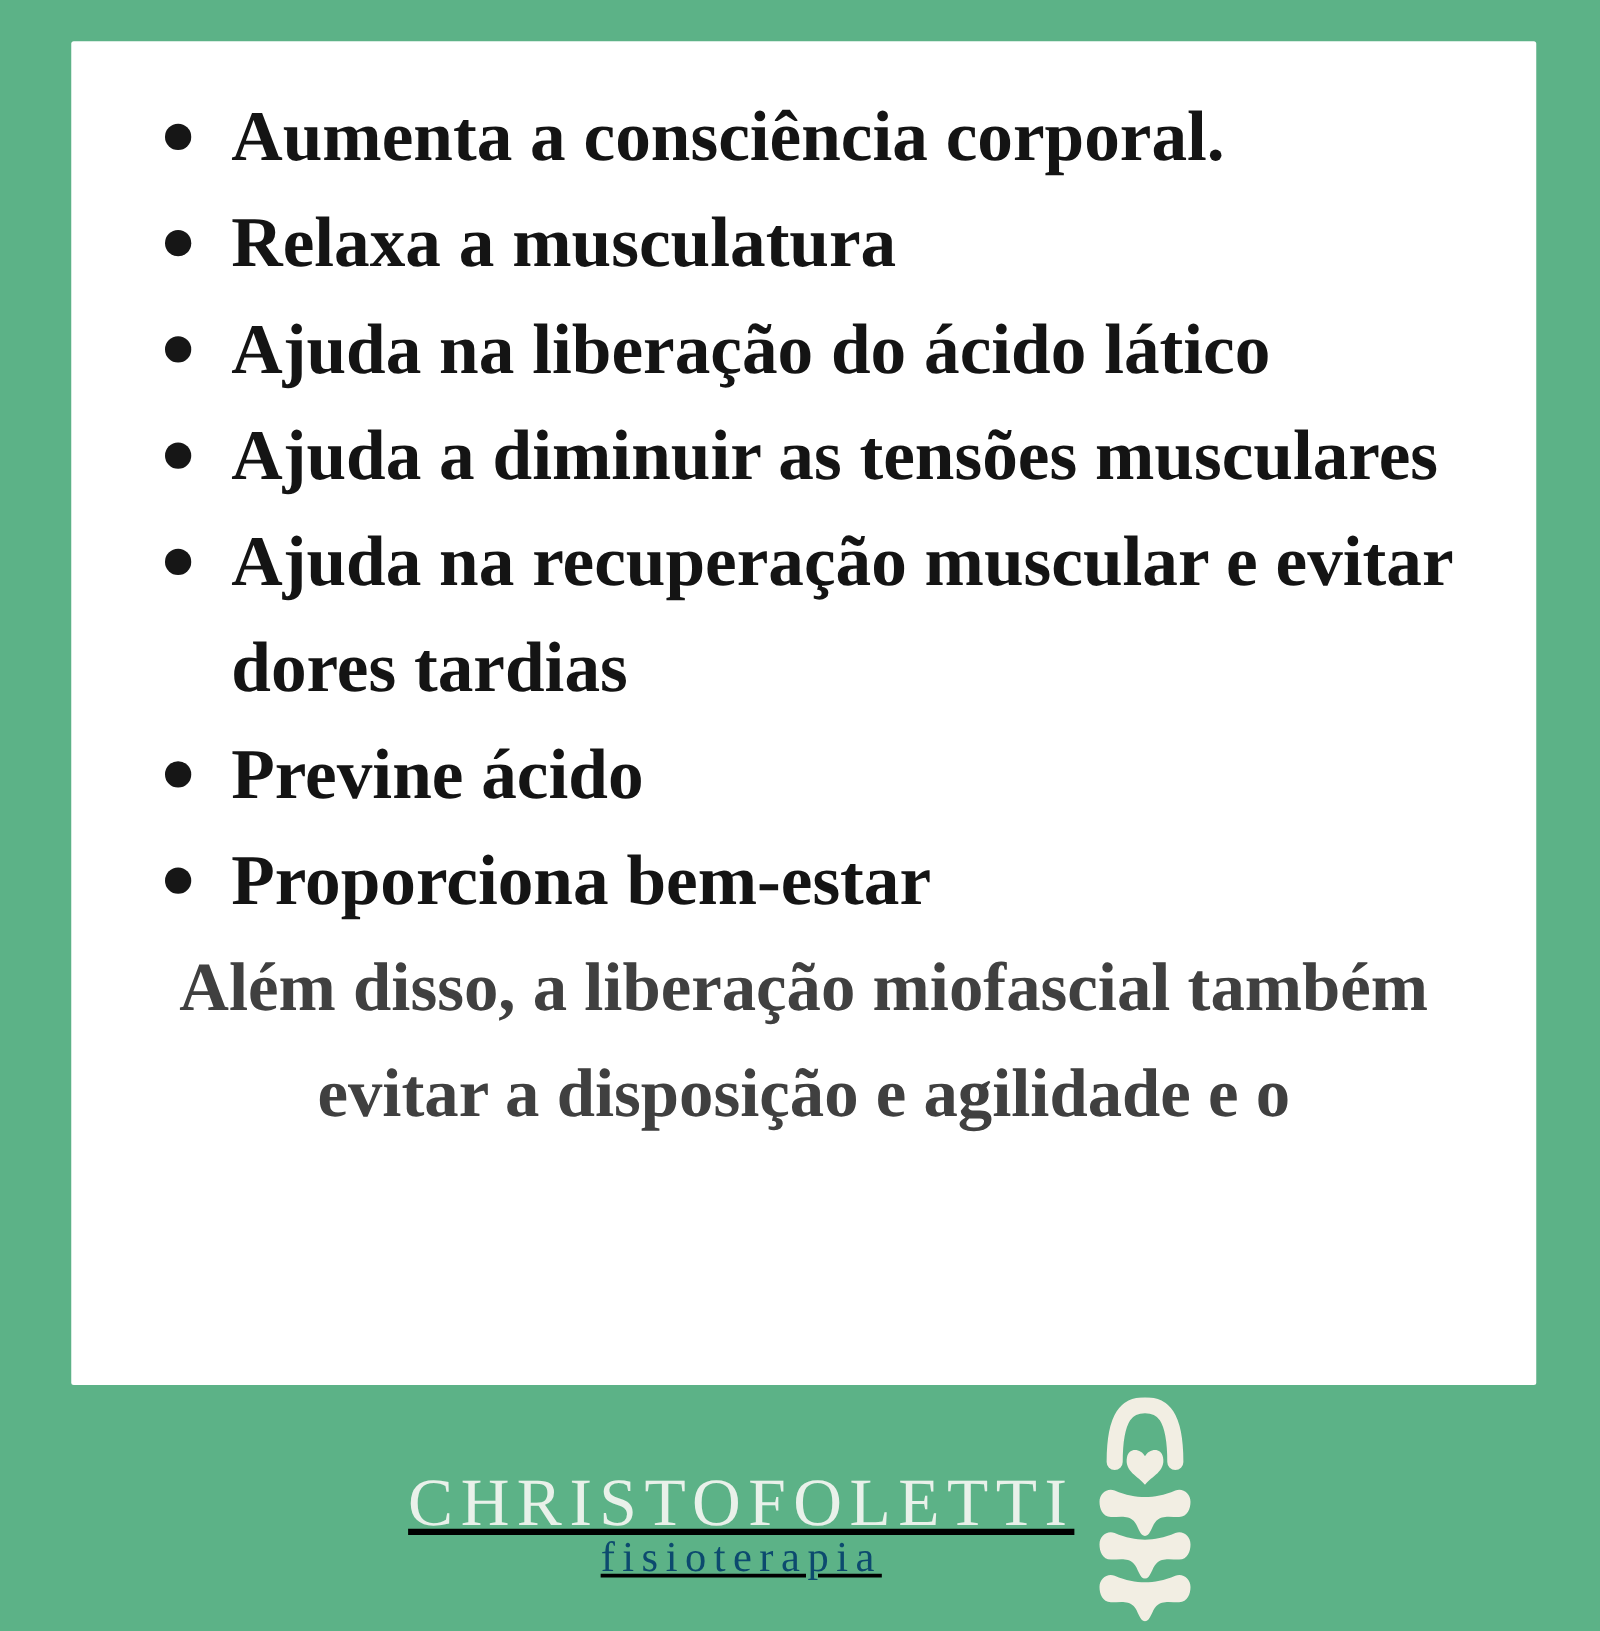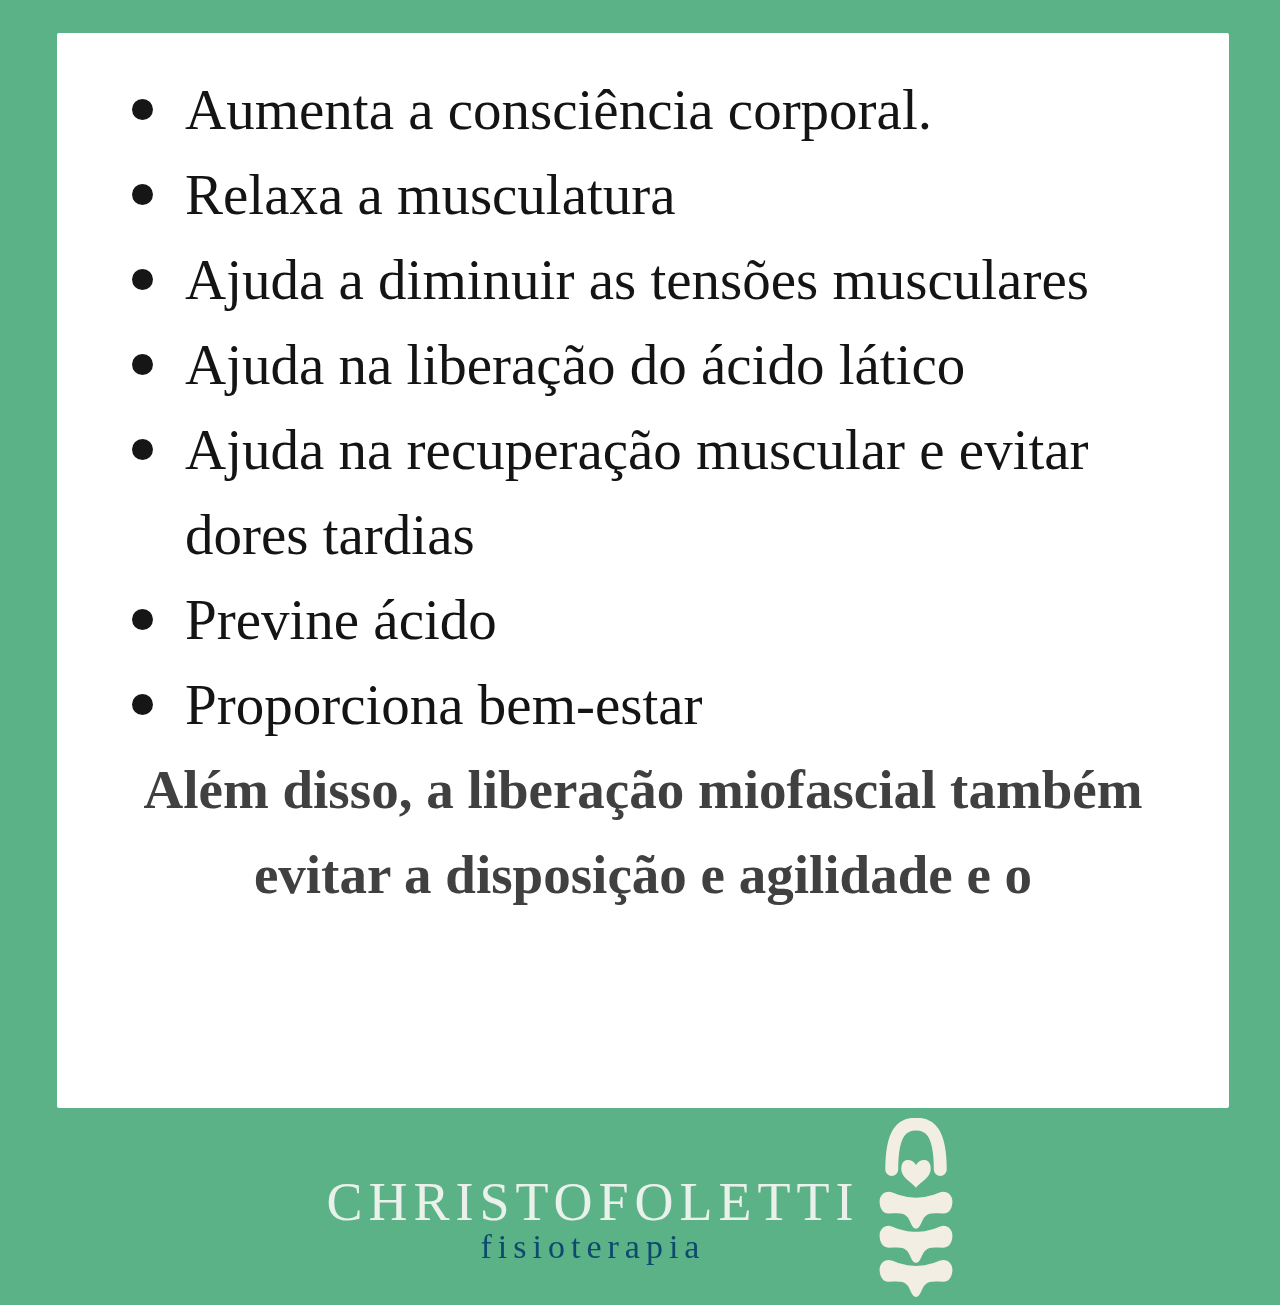--- a/index.html
+++ b/index.html
@@ -28,20 +28,21 @@
     list-style: none;
     margin: 34px 0 0 0;
     padding: 0 28px 0 75px;
   }
   ul.benefits li {
     display: flex;
     align-items: flex-start;
     font-size: 57px;
     line-height: 85px;
     color: #141414;
+    font-weight: bold;
   }
   .bullet-dot {
     flex: 0 0 21px;
     width: 21px;
     height: 21px;
     margin-top: 32px;
     border-radius: 50%;
     background: #161616;
   }
   .benefit-text {
@@ -66,20 +67,21 @@
     right: 0;
     top: 1112px;
     display: flex;
     justify-content: center;
     align-items: flex-start;
     gap: 18px;
   }
   .brand-text {
     margin-top: 65px;
     text-align: center;
+    text-decoration: underline;
   }
   .brand-name {
     font-size: 54px;
     line-height: 0.95;
     letter-spacing: 6px;
     color: #E9F1EA;
     white-space: nowrap;
   }
   .brand-subtitle {
     margin-top: 2px;
@@ -104,25 +106,25 @@
       <li>
         <span class="bullet-dot"></span>
         <span class="benefit-text">Aumenta a consciência corporal.</span>
       </li>
       <li>
         <span class="bullet-dot"></span>
         <span class="benefit-text">Relaxa a musculatura</span>
       </li>
       <li>
         <span class="bullet-dot"></span>
-        <span class="benefit-text">Ajuda a diminuir as tensões musculares</span>
+        <span class="benefit-text">Ajuda na liberação do ácido lático</span>
       </li>
       <li>
         <span class="bullet-dot"></span>
-        <span class="benefit-text">Ajuda na liberação do ácido lático</span>
+        <span class="benefit-text">Ajuda a diminuir as tensões musculares</span>
       </li>
       <li>
         <span class="bullet-dot"></span>
         <span class="benefit-text">Ajuda na recuperação muscular e evitar dores tardias</span>
       </li>
       <li>
         <span class="bullet-dot"></span>
         <span class="benefit-text">Previne ácido</span>
       </li>
       <li>

